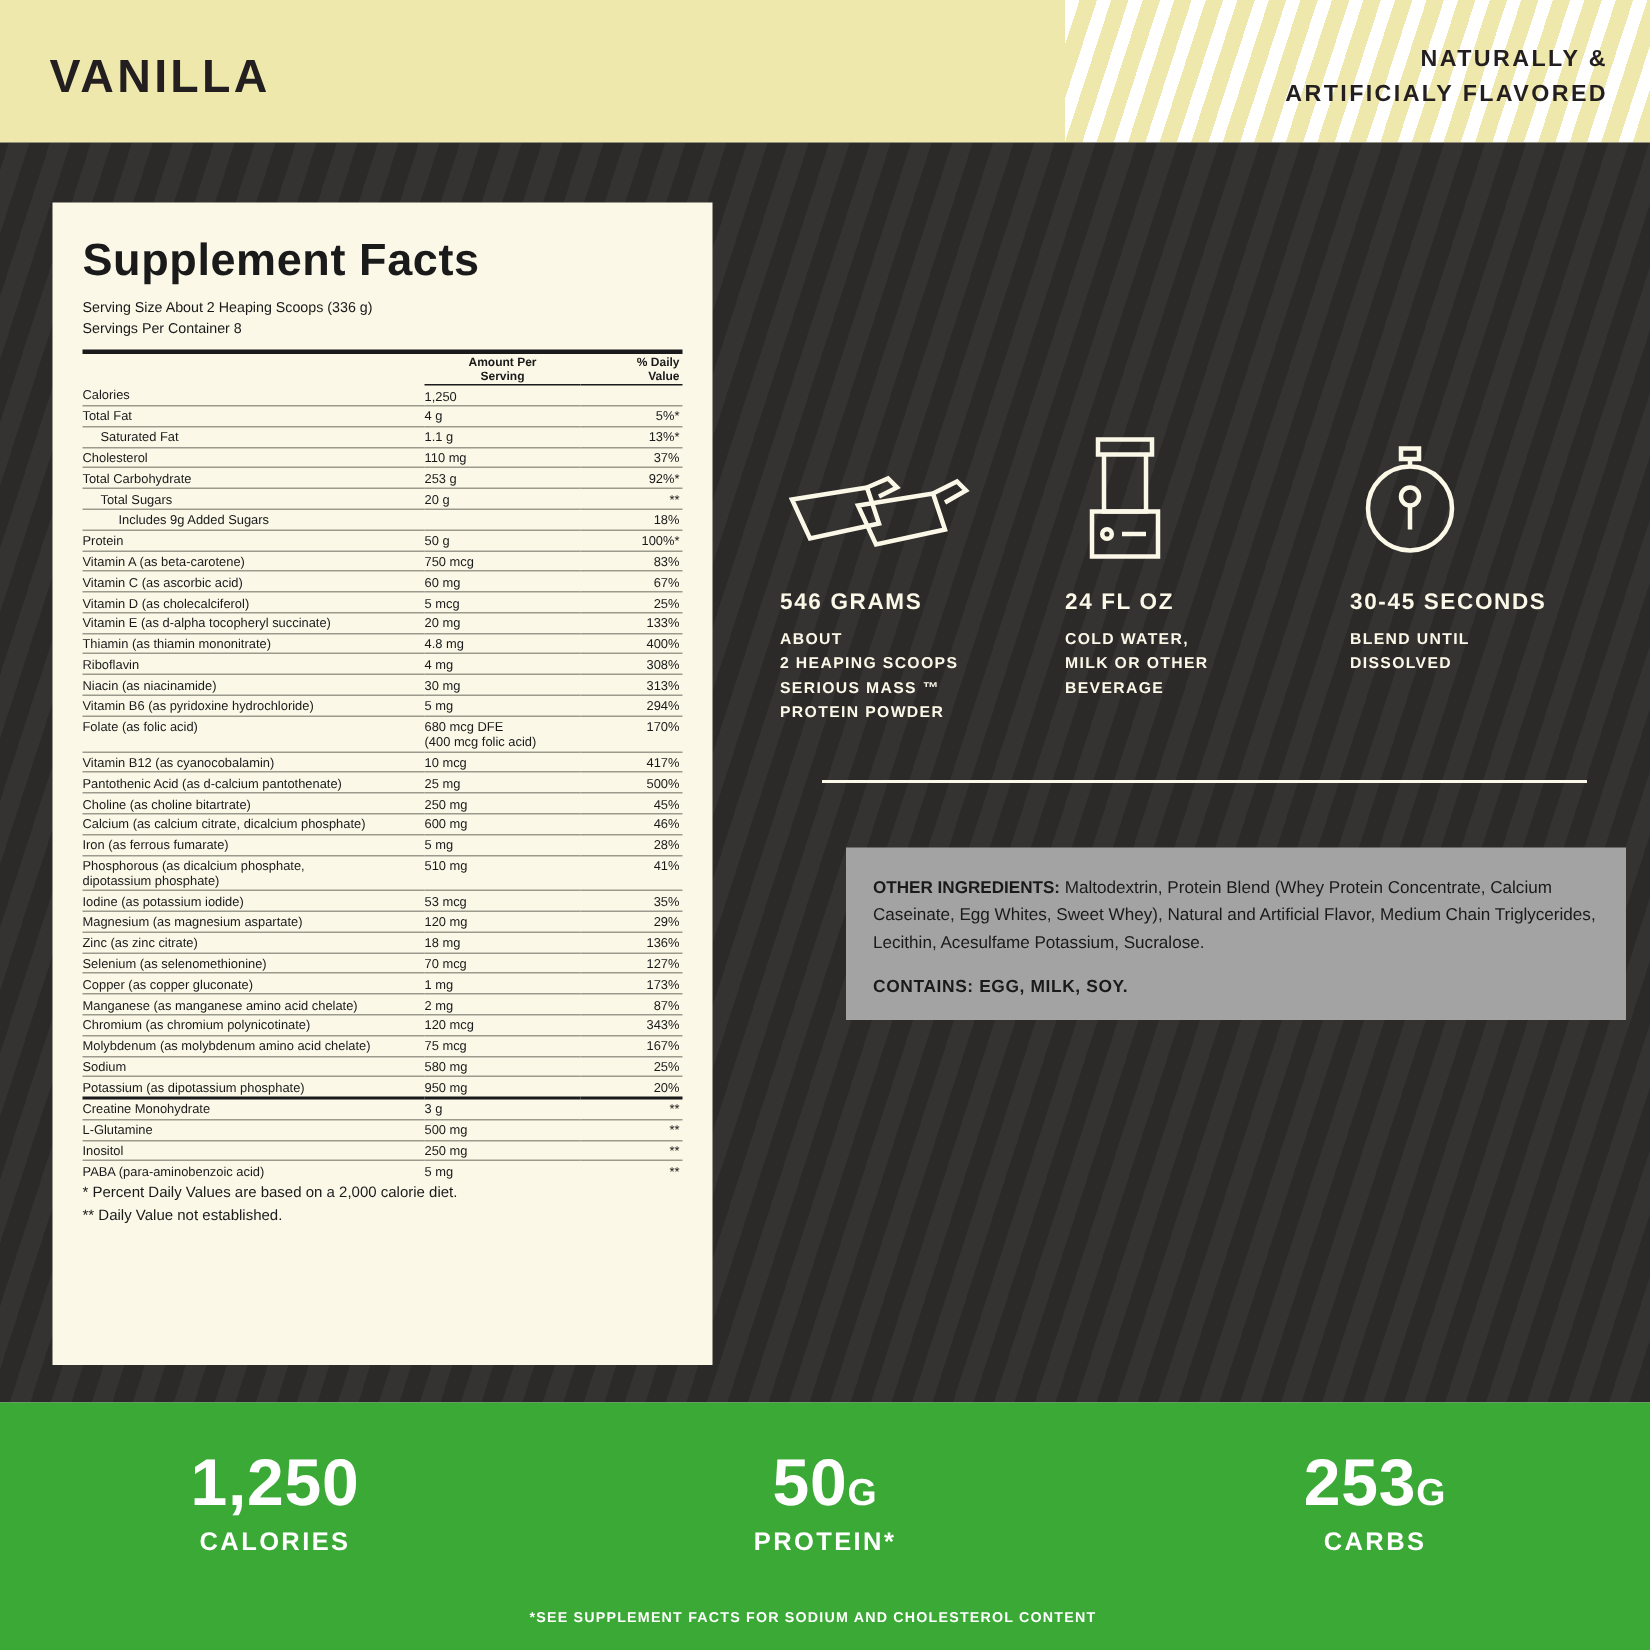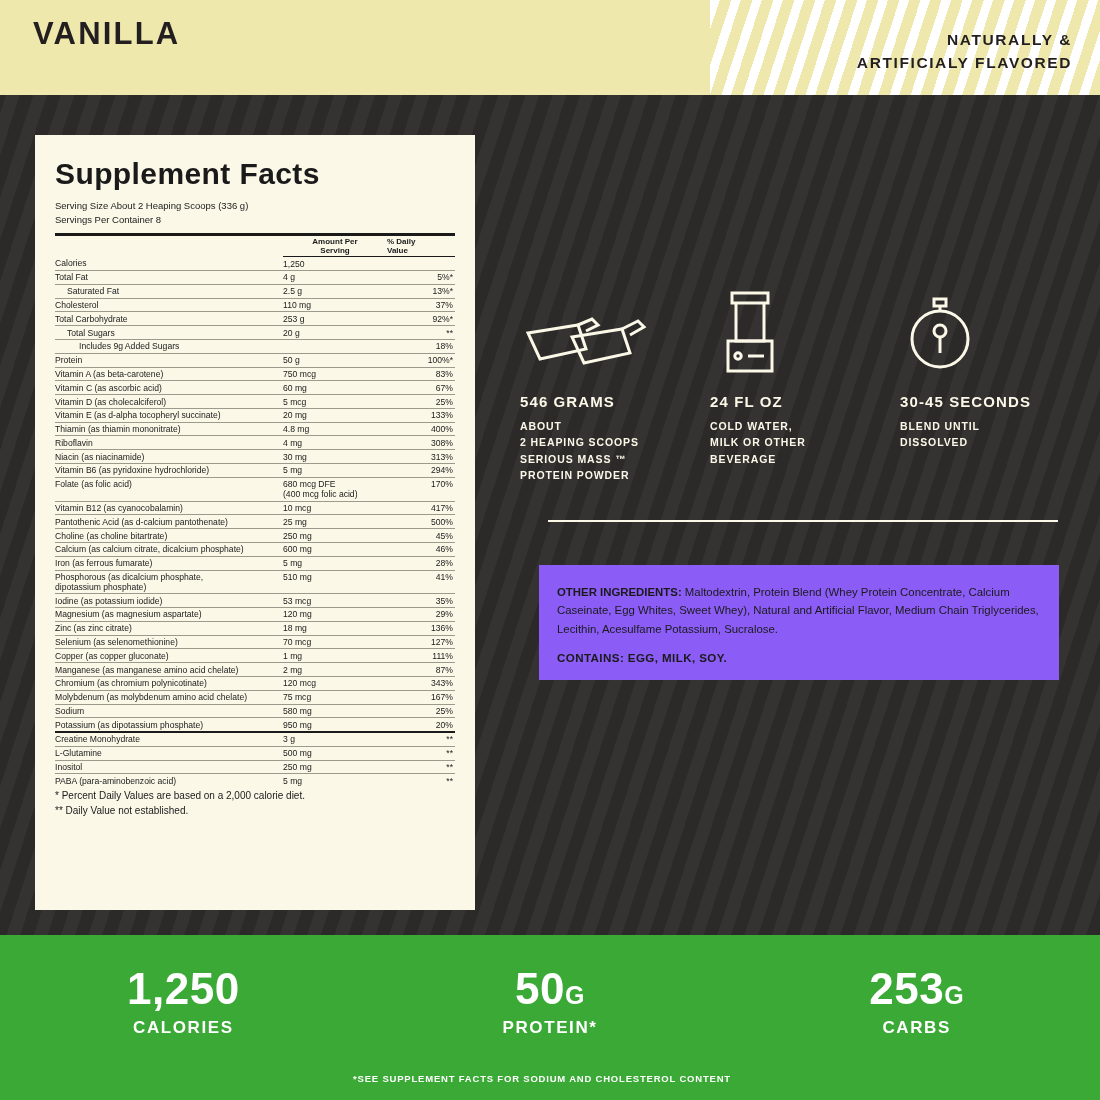--- a/index.html
+++ b/index.html
@@ -29,21 +29,21 @@
     right: 0; top: 0;
     width: 390px; height: 95px;
     background: repeating-linear-gradient(
       -72deg,
       #efe8ad 0px, #efe8ad 11px,
       #ffffff 11px, #ffffff 20px
     );
   }
   .flavor-title {
     position: absolute;
-    left: 33px; top: 16px;
+    left: 33px; top: 33px;
     font-size: 31px;
     font-weight: bold;
     letter-spacing: 2.2px;
     color: #231f20;
     font-family: "Liberation Sans", sans-serif;
   }
   .naturally-block {
     position: absolute;
     right: 28px; top: 28px;
     text-align: right;
@@ -160,23 +160,23 @@
   .dir-divider {
     position: absolute;
     left: 548px; top: 425px;
     width: 510px;
     border-top: 2px solid #fbf8e8;
   }
 
   
   .ingredients-box {
     position: absolute;
-    left: 539px; top: 470px;
+    left: 564px; top: 470px;
     width: 520px;
-    background: #8b5cf6;
+    background: #a3a3a3;
     padding: 18px 18px 16px 18px;
   }
   .ing-text {
     font-size: 11.4px;
     color: #1a1a1a;
     line-height: 1.62;
   }
   .ing-text b { font-weight: bold; }
   .contains-text {
     margin-top: 13px;
@@ -247,36 +247,36 @@
         <div>Serving Size About 2 Heaping Scoops (336 g)</div>
         <div>Servings Per Container 8</div>
       </div>
       <div class="sf-rule-heavy"></div>
       <table class="sf-table">
         <tbody id="sf-body">
             <tr class="hdr-row">
               <td class="c-name"></td>
               <td class="c-amt" style="white-space: pre-line;">Amount Per
 Serving</td>
-              <td class="c-dv" style="white-space: pre-line; text-align: left;">% Daily
+              <td class="c-dv" style="white-space: pre-line; text-align: right;">% Daily
 Value</td>
             </tr>
             <tr>
               <td class="c-name" style="white-space: pre-line;">Calories</td>
               <td class="c-amt" style="white-space: pre-line;">1,250</td>
               <td class="c-dv"></td>
             </tr>
             <tr>
               <td class="c-name" style="white-space: pre-line;">Total Fat</td>
               <td class="c-amt" style="white-space: pre-line;">4 g</td>
               <td class="c-dv">5%*</td>
             </tr>
             <tr>
               <td class="c-name indent1" style="white-space: pre-line;">Saturated Fat</td>
-              <td class="c-amt" style="white-space: pre-line;">2.5 g</td>
+              <td class="c-amt" style="white-space: pre-line;">1.1 g</td>
               <td class="c-dv">13%*</td>
             </tr>
             <tr>
               <td class="c-name" style="white-space: pre-line;">Cholesterol</td>
               <td class="c-amt" style="white-space: pre-line;">110 mg</td>
               <td class="c-dv">37%</td>
             </tr>
             <tr>
               <td class="c-name" style="white-space: pre-line;">Total Carbohydrate</td>
               <td class="c-amt" style="white-space: pre-line;">253 g</td>
@@ -390,21 +390,21 @@
               <td class="c-dv">136%</td>
             </tr>
             <tr>
               <td class="c-name" style="white-space: pre-line;">Selenium (as selenomethionine)</td>
               <td class="c-amt" style="white-space: pre-line;">70 mcg</td>
               <td class="c-dv">127%</td>
             </tr>
             <tr>
               <td class="c-name" style="white-space: pre-line;">Copper (as copper gluconate)</td>
               <td class="c-amt" style="white-space: pre-line;">1 mg</td>
-              <td class="c-dv">111%</td>
+              <td class="c-dv">173%</td>
             </tr>
             <tr>
               <td class="c-name" style="white-space: pre-line;">Manganese (as manganese amino acid chelate)</td>
               <td class="c-amt" style="white-space: pre-line;">2 mg</td>
               <td class="c-dv">87%</td>
             </tr>
             <tr>
               <td class="c-name" style="white-space: pre-line;">Chromium (as chromium polynicotinate)</td>
               <td class="c-amt" style="white-space: pre-line;">120 mcg</td>
               <td class="c-dv">343%</td>

